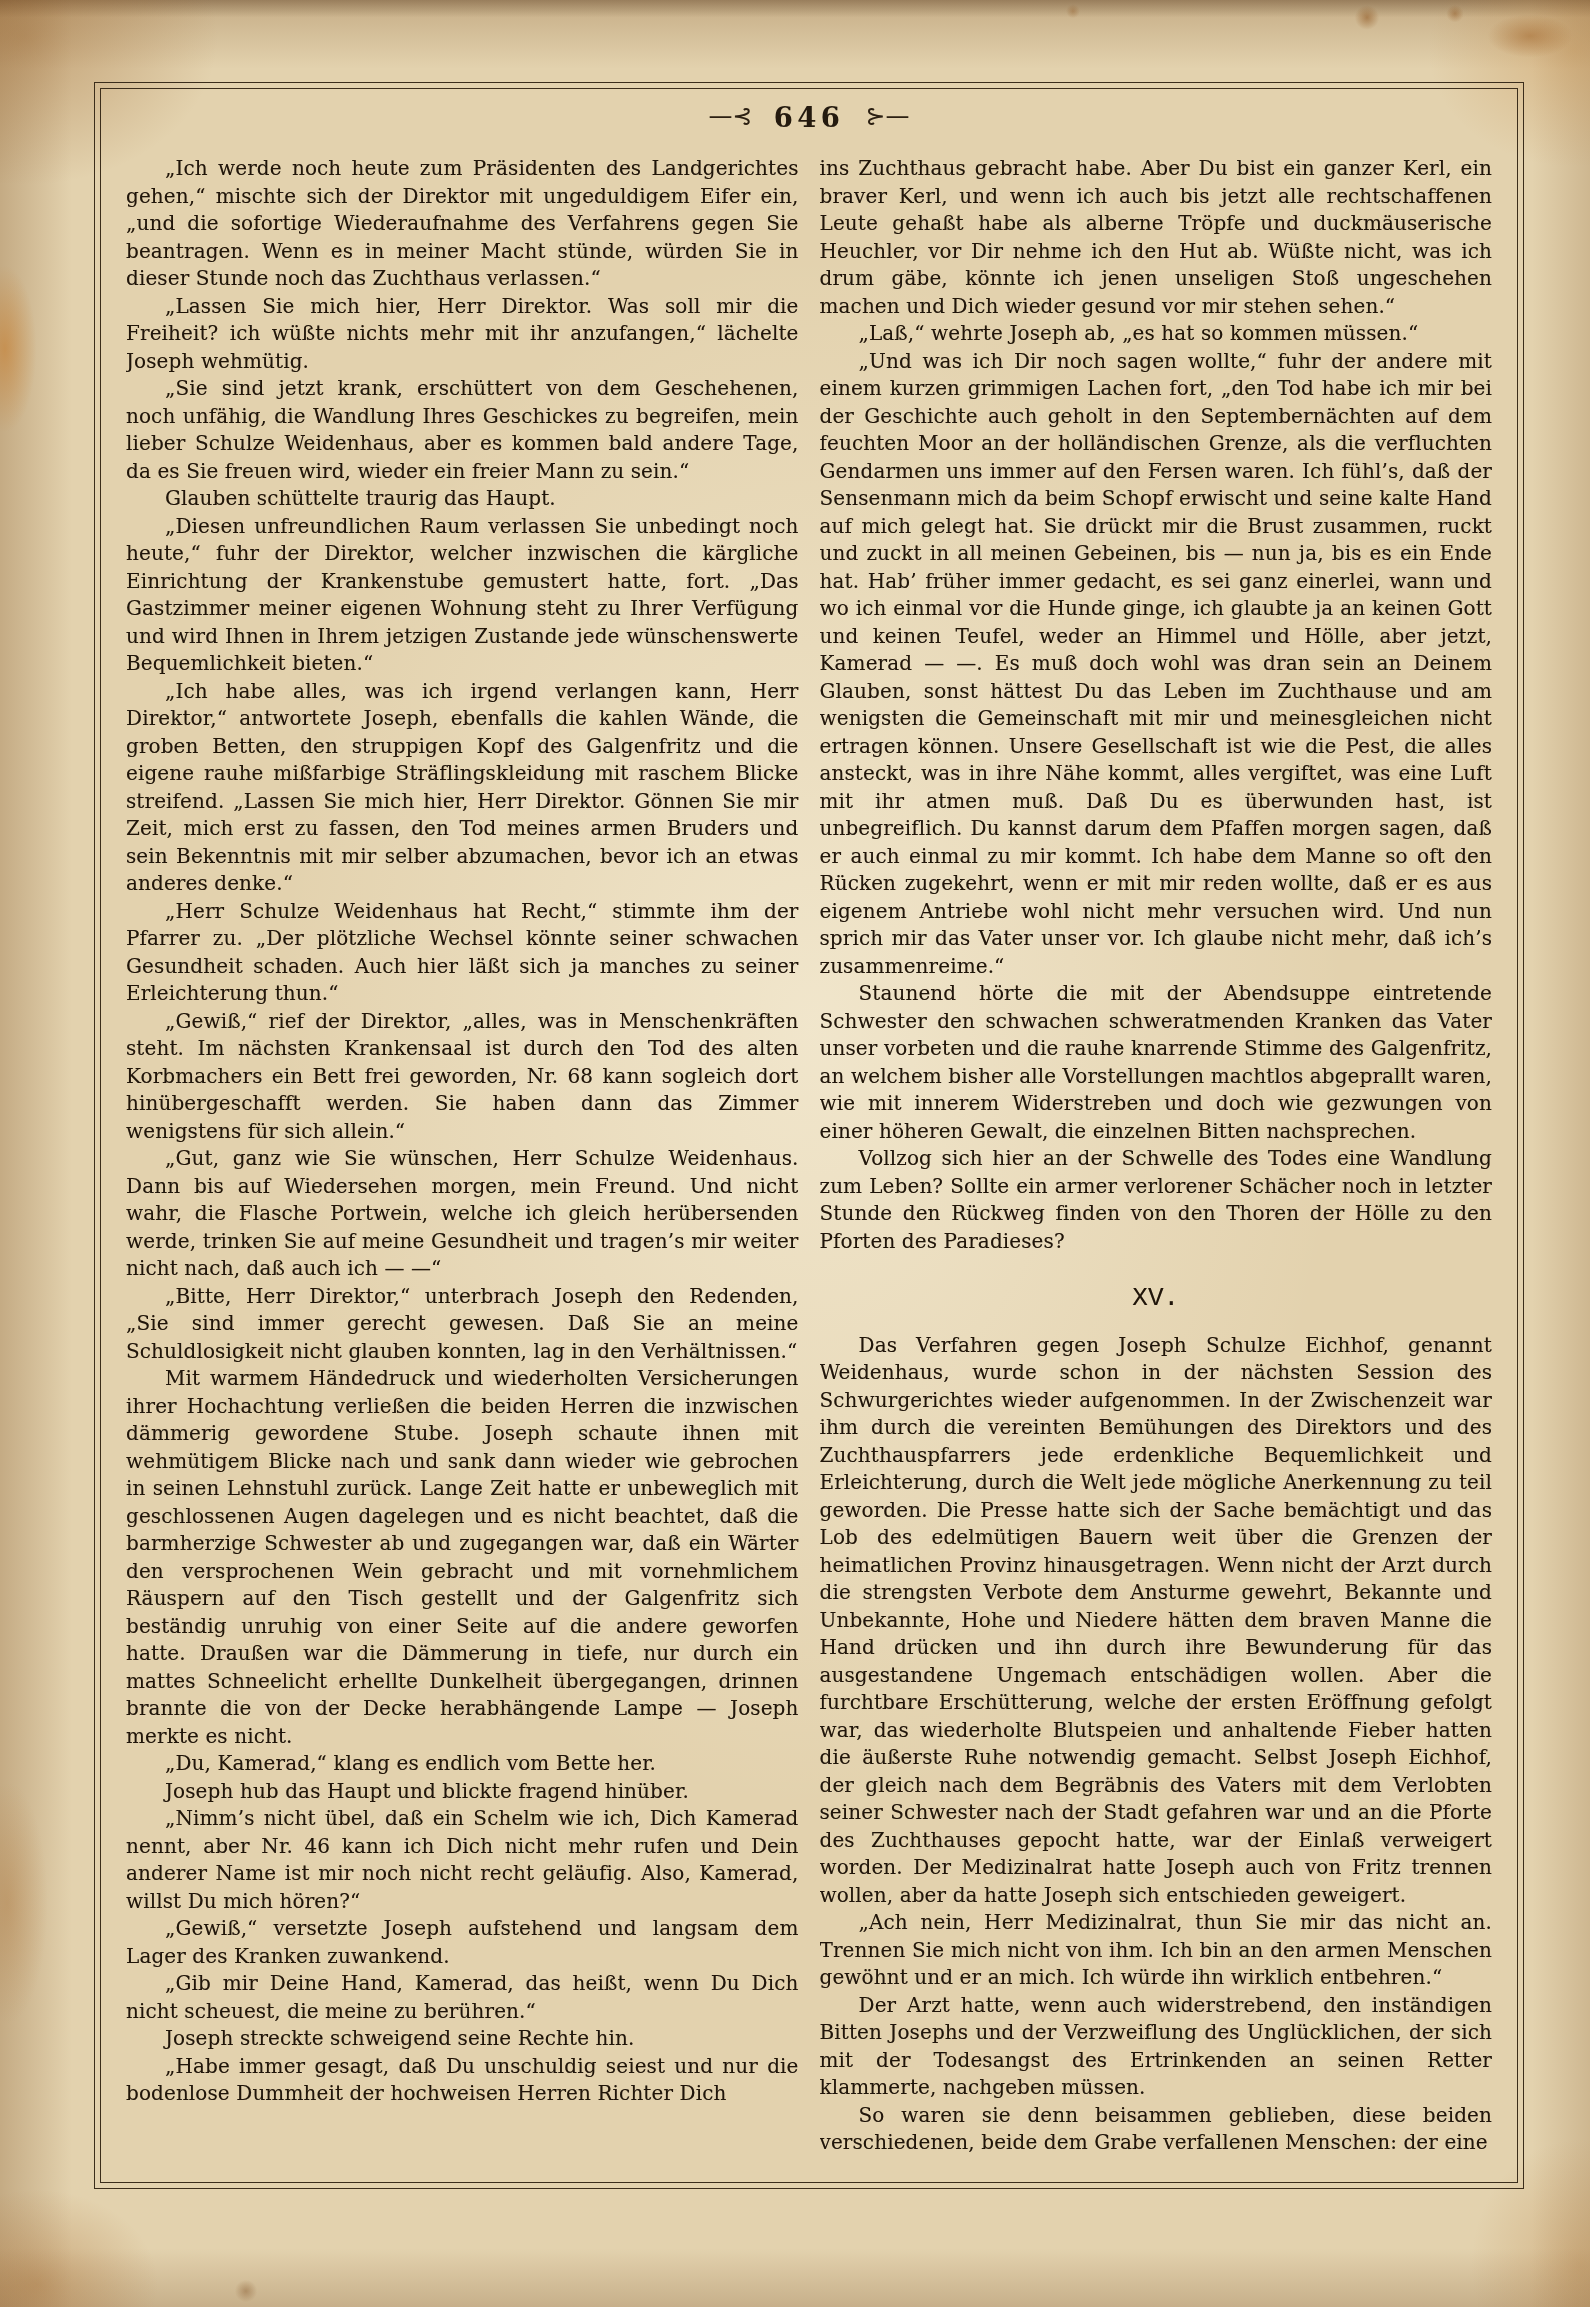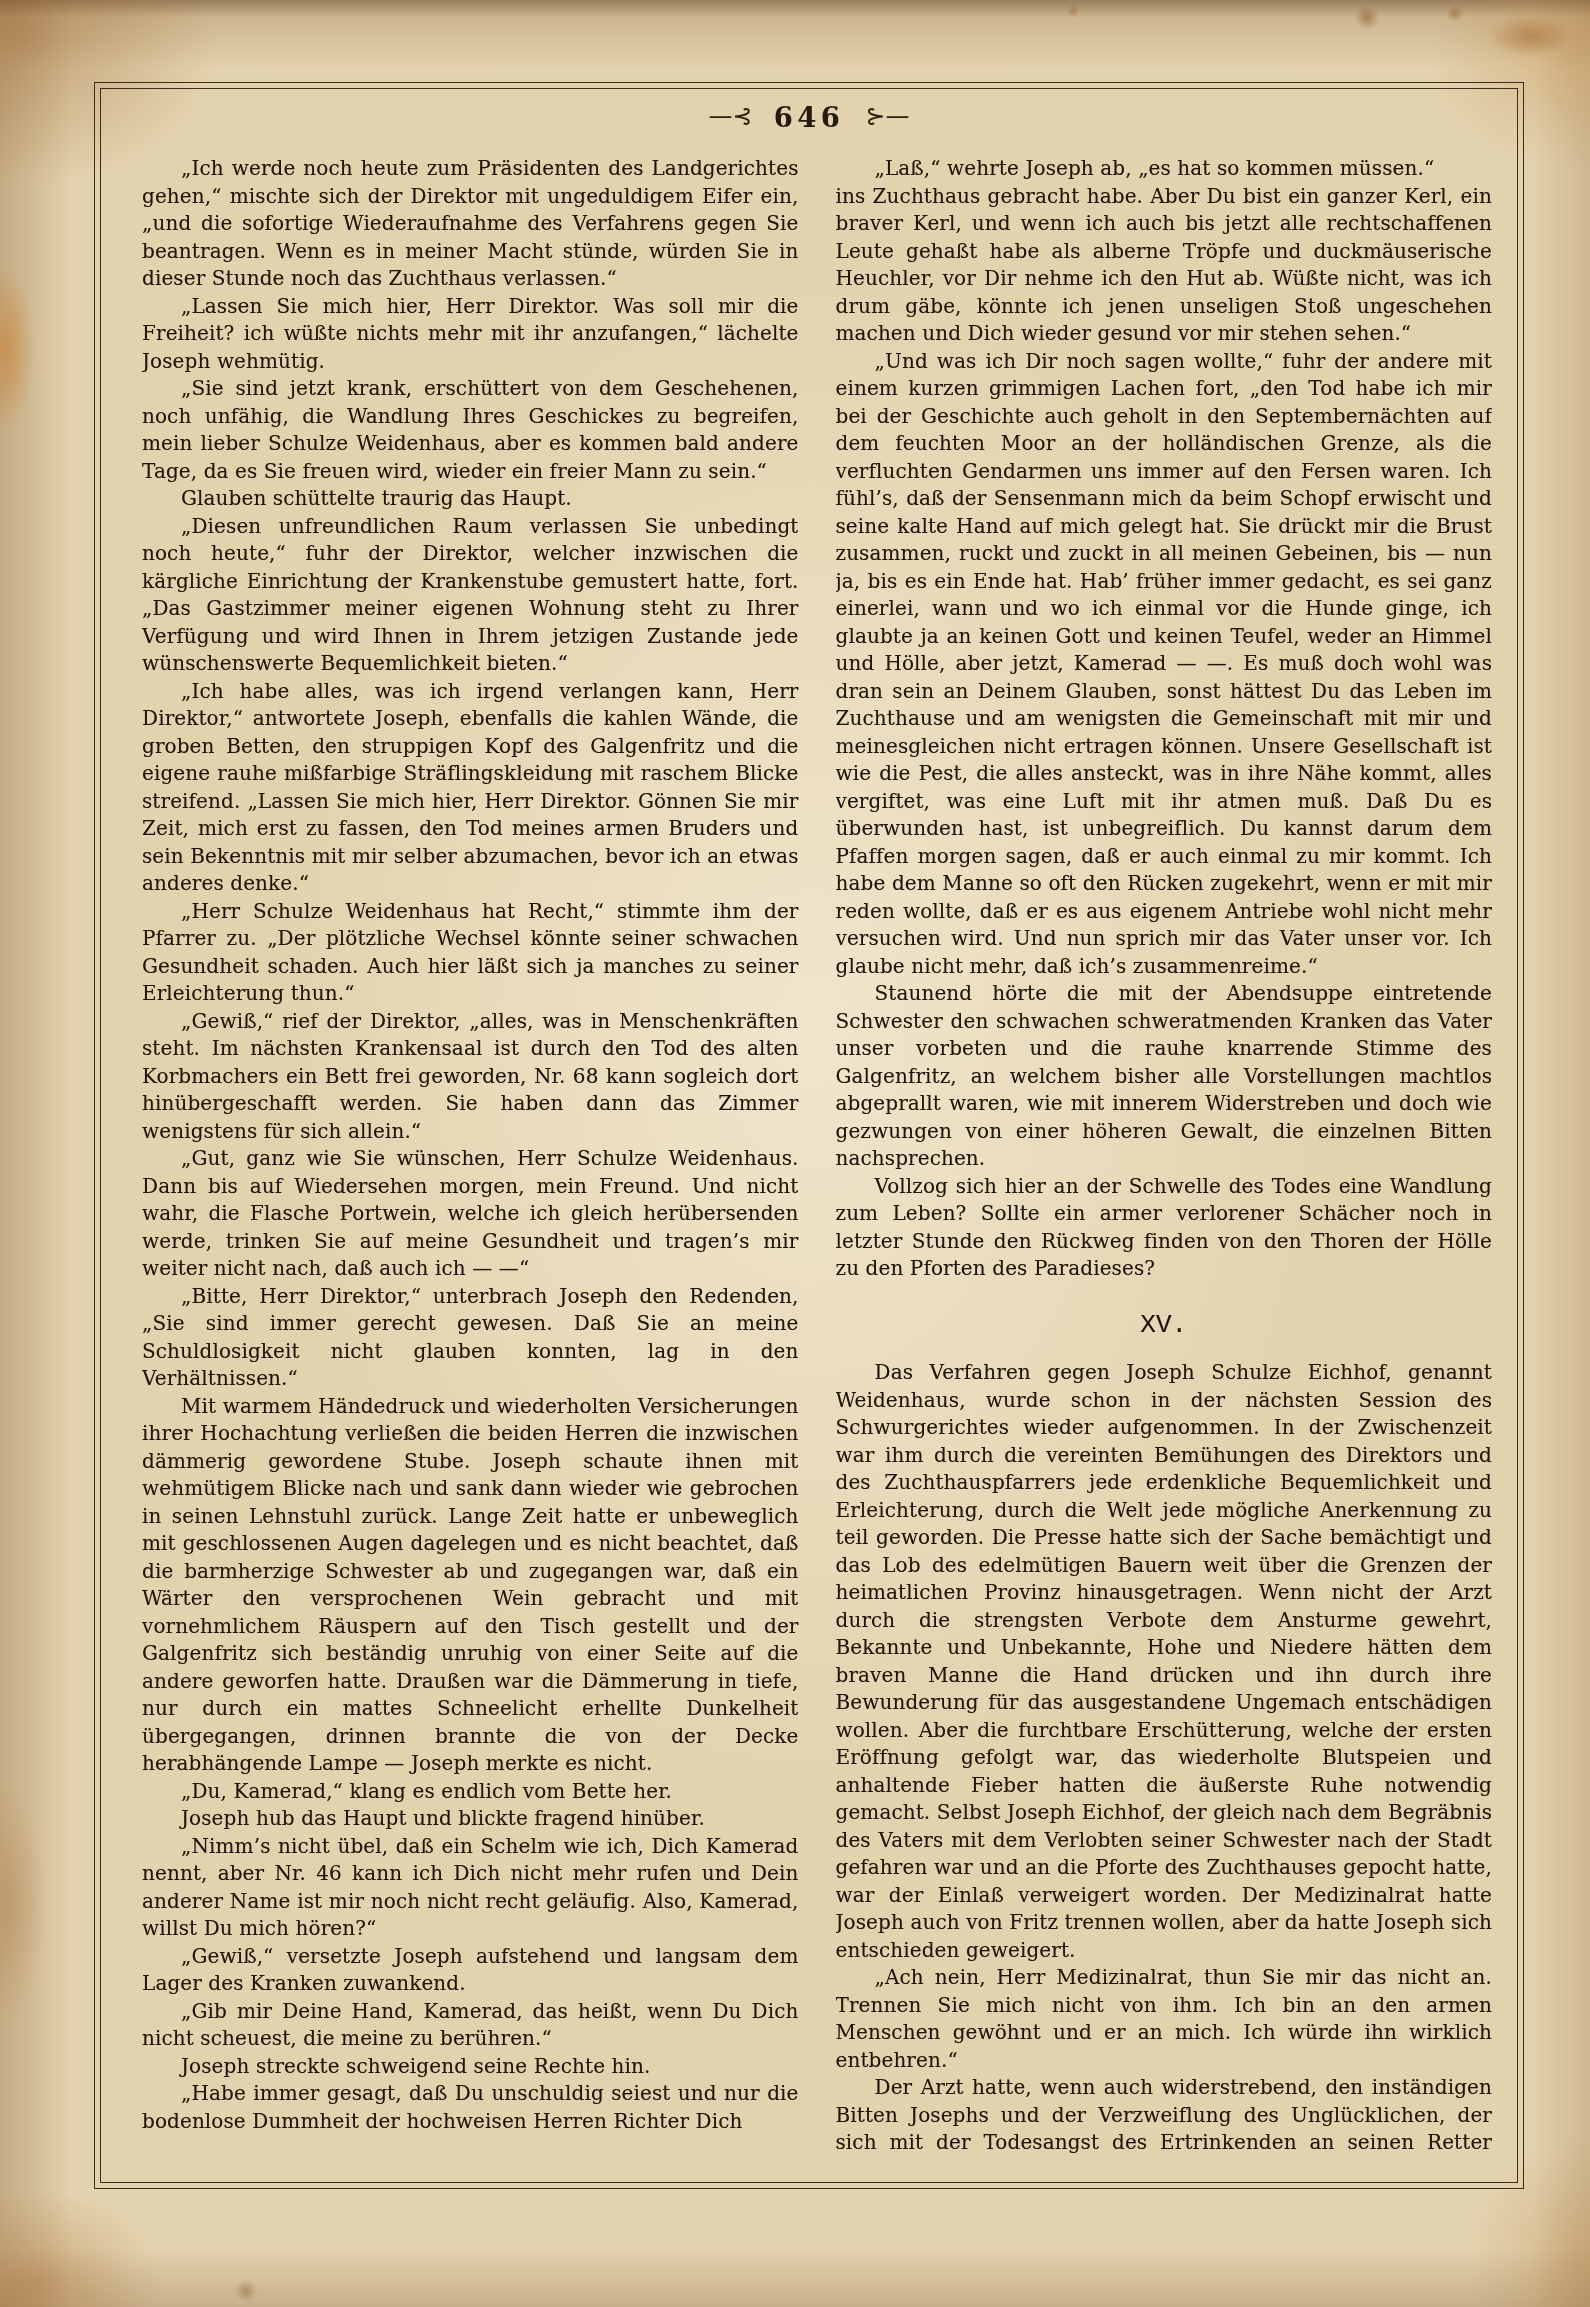--- a/index.html
+++ b/index.html
@@ -81,21 +81,20 @@
     left: 31px;
     right: 31px;
     display: flex;
     gap: 21px;
     overflow: hidden;
   }
   .col {
     flex: 1 1 0;
     overflow: hidden;
     min-width: 0;
-    margin-left: 16px;
   }
   p.para {
     margin: 0;
     text-indent: 39px;
     text-align: justify;
     font-family: "DejaVu Serif", serif;
     font-size: 20px;
     line-height: 27.5px;
     color: #20150a;
     text-shadow: 0 0 0.6px rgba(32,21,10,.35);
@@ -136,22 +135,22 @@
           <p class="para">Mit warmem Händedruck und wiederholten Versicherungen ihrer Hochachtung verließen die beiden Herren die inzwischen dämmerig gewordene Stube. Joseph schaute ihnen mit wehmütigem Blicke nach und sank dann wieder wie gebrochen in seinen Lehnstuhl zurück. Lange Zeit hatte er unbeweglich mit geschlossenen Augen dagelegen und es nicht beachtet, daß die barmherzige Schwester ab und zugegangen war, daß ein Wärter den versprochenen Wein gebracht und mit vornehmlichem Räuspern auf den Tisch gestellt und der Galgenfritz sich beständig unruhig von einer Seite auf die andere geworfen hatte. Draußen war die Dämmerung in tiefe, nur durch ein mattes Schneelicht erhellte Dunkelheit übergegangen, drinnen brannte die von der Decke herabhängende Lampe — Joseph merkte es nicht.</p>
           <p class="para">„Du, Kamerad,“ klang es endlich vom Bette her.</p>
           <p class="para">Joseph hub das Haupt und blickte fragend hinüber.</p>
           <p class="para">„Nimm’s nicht übel, daß ein Schelm wie ich, Dich Kamerad nennt, aber Nr. 46 kann ich Dich nicht mehr rufen und Dein anderer Name ist mir noch nicht recht geläufig. Also, Kamerad, willst Du mich hören?“</p>
           <p class="para">„Gewiß,“ versetzte Joseph aufstehend und langsam dem Lager des Kranken zuwankend.</p>
           <p class="para">„Gib mir Deine Hand, Kamerad, das heißt, wenn Du Dich nicht scheuest, die meine zu berühren.“</p>
           <p class="para">Joseph streckte schweigend seine Rechte hin.</p>
           <p class="para">„Habe immer gesagt, daß Du unschuldig seiest und nur die bodenlose Dummheit der hochweisen Herren Richter Dich</p>
         </div>
       <div class="col">
+          <p class="para noindent">ins Zuchthaus gebracht habe. Aber Du bist ein ganzer Kerl, ein braver Kerl, und wenn ich auch bis jetzt alle rechtschaffenen Leute gehaßt habe als alberne Tröpfe und duckmäuserische Heuchler, vor Dir nehme ich den Hut ab. Wüßte nicht, was ich drum gäbe, könnte ich jenen unseligen Stoß ungeschehen machen und Dich wieder gesund vor mir stehen sehen.“</p>
           <p class="para">„Laß,“ wehrte Joseph ab, „es hat so kommen müssen.“</p>
-          <p class="para noindent">ins Zuchthaus gebracht habe. Aber Du bist ein ganzer Kerl, ein braver Kerl, und wenn ich auch bis jetzt alle rechtschaffenen Leute gehaßt habe als alberne Tröpfe und duckmäuserische Heuchler, vor Dir nehme ich den Hut ab. Wüßte nicht, was ich drum gäbe, könnte ich jenen unseligen Stoß ungeschehen machen und Dich wieder gesund vor mir stehen sehen.“</p>
           <p class="para">„Und was ich Dir noch sagen wollte,“ fuhr der andere mit einem kurzen grimmigen Lachen fort, „den Tod habe ich mir bei der Geschichte auch geholt in den Septembernächten auf dem feuchten Moor an der holländischen Grenze, als die verfluchten Gendarmen uns immer auf den Fersen waren. Ich fühl’s, daß der Sensenmann mich da beim Schopf erwischt und seine kalte Hand auf mich gelegt hat. Sie drückt mir die Brust zusammen, ruckt und zuckt in all meinen Gebeinen, bis — nun ja, bis es ein Ende hat. Hab’ früher immer gedacht, es sei ganz einerlei, wann und wo ich einmal vor die Hunde ginge, ich glaubte ja an keinen Gott und keinen Teufel, weder an Himmel und Hölle, aber jetzt, Kamerad — —. Es muß doch wohl was dran sein an Deinem Glauben, sonst hättest Du das Leben im Zuchthause und am wenigsten die Gemeinschaft mit mir und meinesgleichen nicht ertragen können. Unsere Gesellschaft ist wie die Pest, die alles ansteckt, was in ihre Nähe kommt, alles vergiftet, was eine Luft mit ihr atmen muß. Daß Du es überwunden hast, ist unbegreiflich. Du kannst darum dem Pfaffen morgen sagen, daß er auch einmal zu mir kommt. Ich habe dem Manne so oft den Rücken zugekehrt, wenn er mit mir reden wollte, daß er es aus eigenem Antriebe wohl nicht mehr versuchen wird. Und nun sprich mir das Vater unser vor. Ich glaube nicht mehr, daß ich’s zusammenreime.“</p>
           <p class="para">Staunend hörte die mit der Abendsuppe eintretende Schwester den schwachen schweratmenden Kranken das Vater unser vorbeten und die rauhe knarrende Stimme des Galgenfritz, an welchem bisher alle Vorstellungen machtlos abgeprallt waren, wie mit innerem Widerstreben und doch wie gezwungen von einer höheren Gewalt, die einzelnen Bitten nachsprechen.</p>
           <p class="para">Vollzog sich hier an der Schwelle des Todes eine Wandlung zum Leben? Sollte ein armer verlorener Schächer noch in letzter Stunde den Rückweg finden von den Thoren der Hölle zu den Pforten des Paradieses?</p>
           <p class="chapter-heading">XV.</p>
           <p class="para">Das Verfahren gegen Joseph Schulze Eichhof, genannt Weidenhaus, wurde schon in der nächsten Session des Schwurgerichtes wieder aufgenommen. In der Zwischenzeit war ihm durch die vereinten Bemühungen des Direktors und des Zuchthauspfarrers jede erdenkliche Bequemlichkeit und Erleichterung, durch die Welt jede mögliche Anerkennung zu teil geworden. Die Presse hatte sich der Sache bemächtigt und das Lob des edelmütigen Bauern weit über die Grenzen der heimatlichen Provinz hinausgetragen. Wenn nicht der Arzt durch die strengsten Verbote dem Ansturme gewehrt, Bekannte und Unbekannte, Hohe und Niedere hätten dem braven Manne die Hand drücken und ihn durch ihre Bewunderung für das ausgestandene Ungemach entschädigen wollen. Aber die furchtbare Erschütterung, welche der ersten Eröffnung gefolgt war, das wiederholte Blutspeien und anhaltende Fieber hatten die äußerste Ruhe notwendig gemacht. Selbst Joseph Eichhof, der gleich nach dem Begräbnis des Vaters mit dem Verlobten seiner Schwester nach der Stadt gefahren war und an die Pforte des Zuchthauses gepocht hatte, war der Einlaß verweigert worden. Der Medizinalrat hatte Joseph auch von Fritz trennen wollen, aber da hatte Joseph sich entschieden geweigert.</p>
           <p class="para">„Ach nein, Herr Medizinalrat, thun Sie mir das nicht an. Trennen Sie mich nicht von ihm. Ich bin an den armen Menschen gewöhnt und er an mich. Ich würde ihn wirklich entbehren.“</p>
           <p class="para">Der Arzt hatte, wenn auch widerstrebend, den inständigen Bitten Josephs und der Verzweiflung des Unglücklichen, der sich mit der Todesangst des Ertrinkenden an seinen Retter klammerte, nachgeben müssen.</p>
           <p class="para">So waren sie denn beisammen geblieben, diese beiden verschiedenen, beide dem Grabe verfallenen Menschen: der eine</p>
         </div>
     </div>

